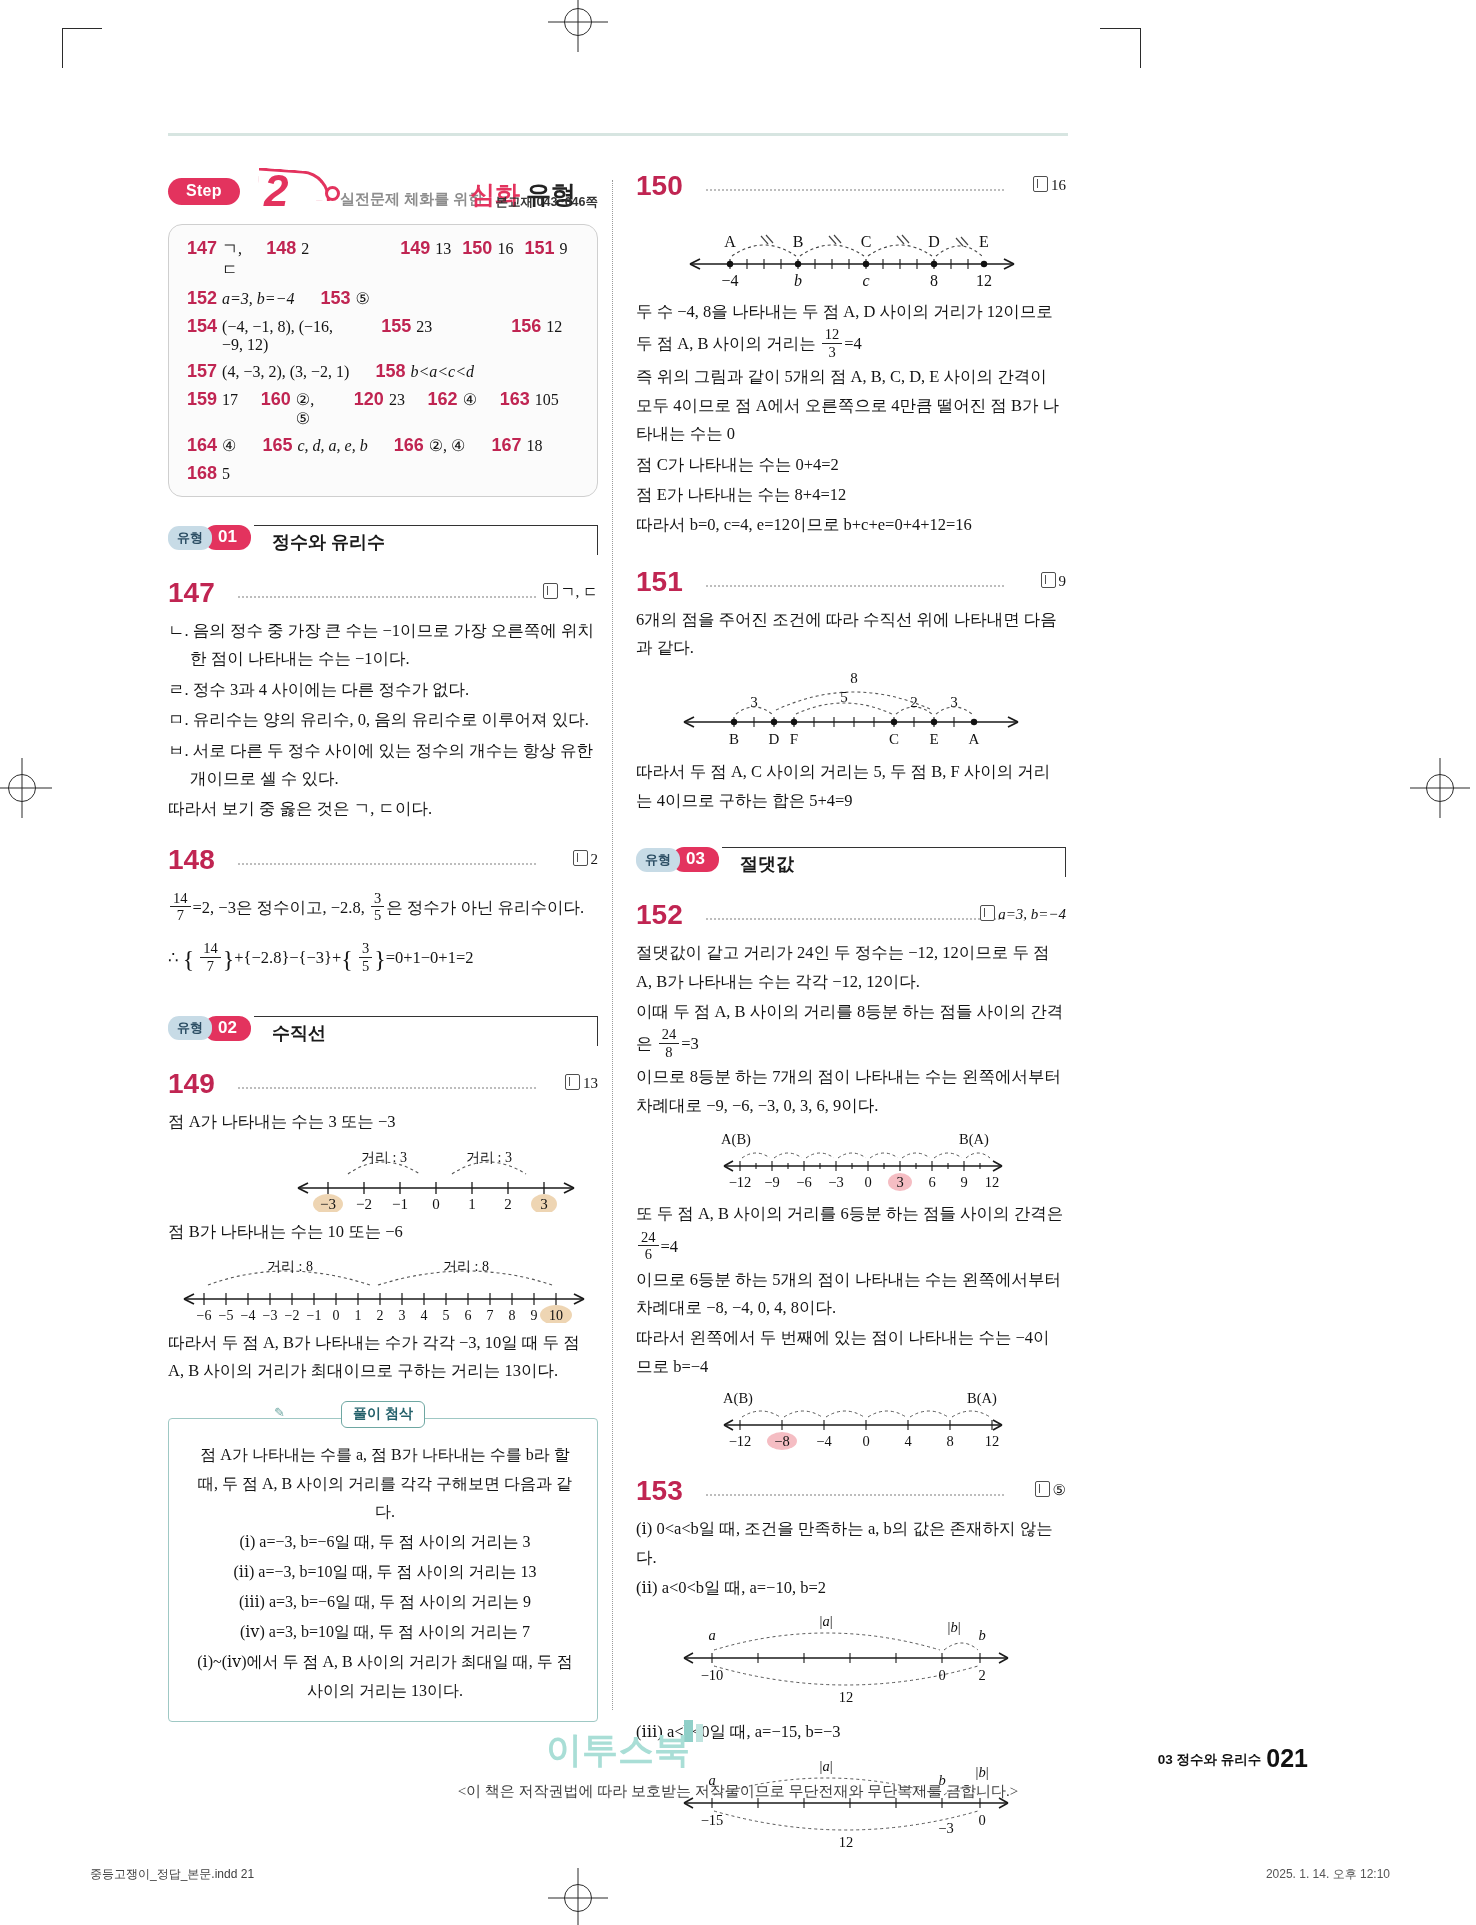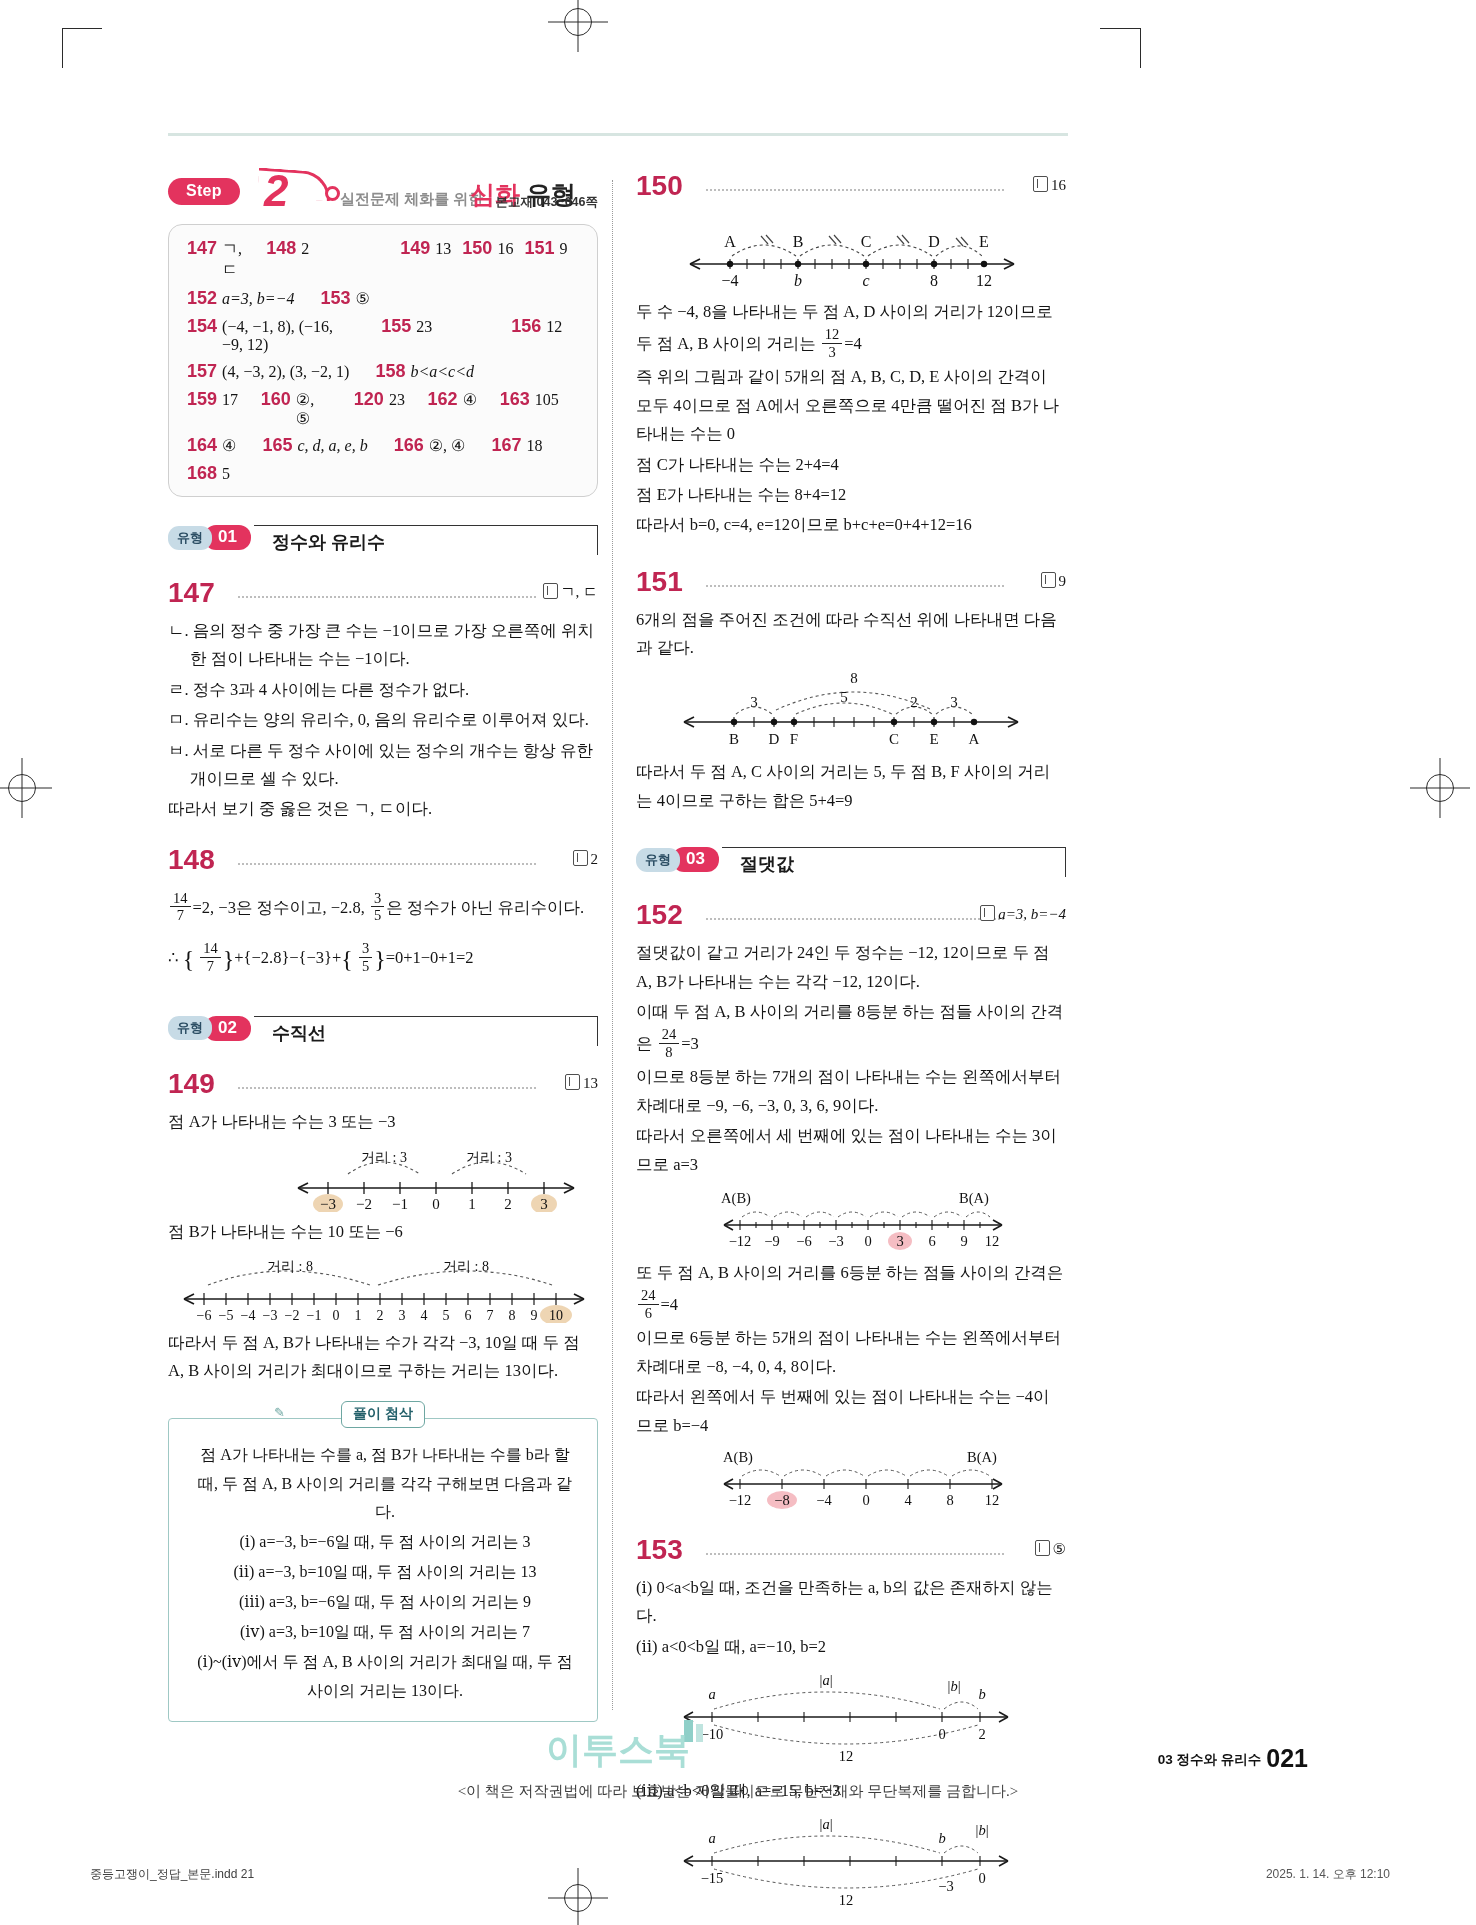--- a/index.html
+++ b/index.html
@@ -530,21 +530,21 @@
     </div>
 
     <div class="txt">
       <span>두 수 −4, 8을 나타내는 두 점 A, D 사이의 거리가 12이므로 두 점 A, B 사이의 거리는</span>
       <span class="frac">
         <span class="nu">12</span>
         <span class="de">3</span>
       </span><span>=4</span>
     </div>
     <div class="txt">즉 위의 그림과 같이 5개의 점 A, B, C, D, E 사이의 간격이 모두 4이므로 점 A에서 오른쪽으로 4만큼 떨어진 점 B가 나타내는 수는 0</div>
-    <div class="txt">점 C가 나타내는 수는 2+4=4</div>
+    <div class="txt">점 C가 나타내는 수는 0+4=2</div>
     <div class="txt">점 E가 나타내는 수는 8+4=12</div>
     <div class="txt">따라서 b=0, c=4, e=12이므로 b+c+e=0+4+12=16</div>
 
     <div class="pnum" style="margin-top:26px;">
       <span class="n">151</span>
       <span class="dots"></span>
       <span class="ansmark">
         <span class="bk"></span><span>9</span>
       </span>
     </div>
@@ -623,21 +623,20 @@
     </div>
     <div class="txt">절댓값이 같고 거리가 24인 두 정수는 −12, 12이므로 두 점 A, B가 나타내는 수는 각각 −12, 12이다.</div>
     <div class="txt">
       <span>이때 두 점 A, B 사이의 거리를 8등분 하는 점들 사이의 간격은</span>
       <span class="frac">
         <span class="nu">24</span>
         <span class="de">8</span>
       </span><span>=3</span>
     </div>
     <div class="txt">이므로 8등분 하는 7개의 점이 나타내는 수는 왼쪽에서부터 차례대로 −9, −6, −3, 0, 3, 6, 9이다.</div>
-    <div class="txt">따라서 오른쪽에서 세 번째에 있는 점이 나타내는 수는 3이므로 a=3</div>
 
     <div class="fig" style="padding-left:36px;">
       <svg width="350" height="66" viewBox="0 0 350 66">
         <g stroke="#1a1a1a" stroke-width="1.6" fill="none">
           <line x1="52" y1="38" x2="330" y2="38"></line>
           <path d="M52,38 l9,-5 M52,38 l9,5" stroke-width="1.6"></path>
           <path d="M330,38 l-9,-5 M330,38 l-9,5" stroke-width="1.6"></path>
         </g>
         <g stroke="#1a1a1a" stroke-width="1.1">
           <line x1="68" y1="33" x2="68" y2="43"></line>

